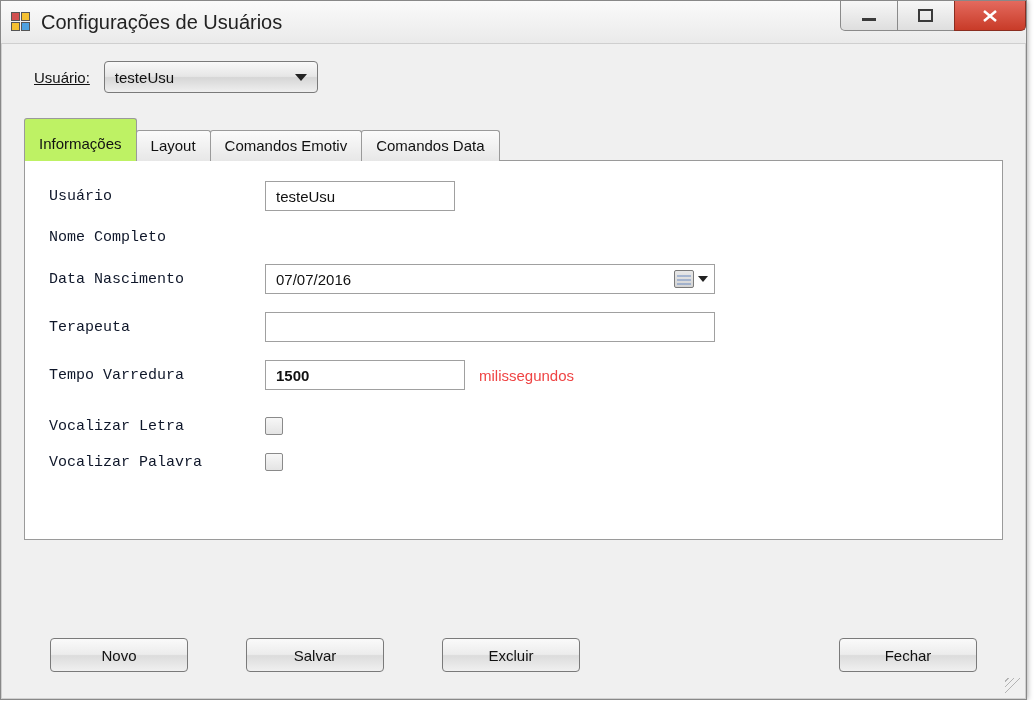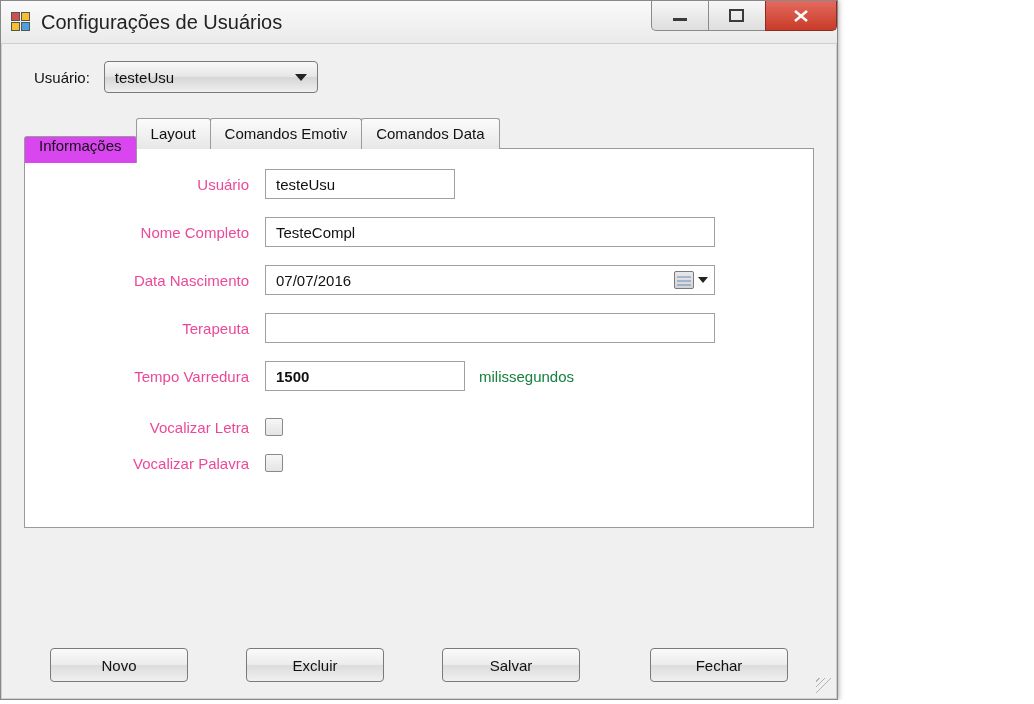--- a/index.html
+++ b/index.html
@@ -3,21 +3,21 @@
 <meta charset="utf-8">
 <style>
   html, body {
     margin: 0;
     padding: 0;
     font-family: "Segoe UI", Tahoma, sans-serif;
     font-size: 15px;
     background: #fff;
   }
   .window {
-    width: 838px;
+    width: 1027px;
     height: 700px;
     border: 1px solid #888;
     box-shadow: 0 0 6px rgba(0,0,0,0.4);
     background: #f0f0f0;
     position: relative;
     box-sizing: border-box;
   }
   
   .titlebar {
     height: 42px;
@@ -88,20 +88,21 @@
     border: 1px solid #d0d0d0;
     border-top: none;
   }
   .row {
     display: flex;
     align-items: center;
     gap: 14px;
   }
   .field-label {
     color: #111;
+    text-decoration: underline;
   }
   
   .dropdown {
     display: inline-flex;
     align-items: center;
     justify-content: space-between;
     height: 32px;
     min-width: 214px;
     border: 1px solid #7a7a7a;
     border-radius: 4px;
@@ -135,46 +136,47 @@
     border-bottom: none;
     background: linear-gradient(to bottom, #fbfbfb, #e7e7e7);
     border-top-left-radius: 3px;
     border-top-right-radius: 3px;
     margin-right: -1px;
     color: #111;
     position: relative;
     top: 1px;
   }
   .tab.active {
-    background: #d946ef;
-    padding-top: 0;
+    background: #bef264;
+    padding-top: 16px;
     padding-bottom: 9px;
-    top: 15px;
+    top: 1px;
     border-color: #9a9a9a;
     z-index: 3;
   }
   .tabpage {
     border: 1px solid #9a9a9a;
     background: #ffffff;
     padding: 20px 24px 26px 24px;
     min-height: 380px;
     box-sizing: border-box;
     position: relative;
     z-index: 1;
   }
   .form-row {
     display: flex;
     align-items: center;
     margin-bottom: 18px;
   }
   .form-row .form-label {
     width: 200px;
-    text-align: right;
+    text-align: left;
     padding-right: 16px;
-    color: #ec4899;
+    color: #0f172a;
+    font-family: Liberation Mono, monospace;
   }
   .text-input {
     height: 30px;
     border: 1px solid #a0a0a0;
     background: #fff;
     padding: 0 10px;
     font-family: inherit;
     font-size: 15px;
     color: #111;
     box-sizing: border-box;
@@ -216,36 +218,36 @@
     opacity: 0.5;
   }
   .date-field .dd-arrow {
     width:0;height:0;
     border-left:5px solid transparent;
     border-right:5px solid transparent;
     border-top:6px solid #222;
   }
   .suffix-label {
     margin-left: 14px;
-    color:#15803d;
+    color:#ef4444;
   }
   .checkbox {
     width: 18px; height: 18px;
     border: 1px solid #8a8a8a;
     background: linear-gradient(to bottom, #f7f7f7, #e4e4e4);
     border-radius: 2px;
     box-sizing: border-box;
   }
 
   
   .button-row {
     position: absolute;
     left: 48px;
     right: 48px;
-    bottom: 16px;
+    bottom: 26px;
     display: flex;
     align-items: flex-end;
   }
   .btn {
     height: 34px;
     min-width: 138px;
     border: 1px solid #7a7a7a;
     border-radius: 4px;
     background: linear-gradient(to bottom, #fafafa 0%, #ececec 48%, #dcdcdc 52%, #f0f0f0 100%);
     color: #111;
@@ -321,21 +323,20 @@
       </div>
       <div class="tabpage">
 
         <div class="form-row">
           <div class="form-label">Usuário</div>
           <input class="text-input small" type="text" value="testeUsu" style="">
         </div>
 
         <div class="form-row">
           <div class="form-label">Nome Completo</div>
-          <input class="text-input wide" type="text" value="TesteCompl" style="">
         </div>
 
         <div class="form-row">
           <div class="form-label">Data Nascimento</div>
           <div class="date-field">
             <span class="date-text">07/07/2016</span>
             <span class="date-btn">
               <span class="cal-icon"></span>
               <span class="dd-arrow"></span>
             </span>
@@ -361,21 +362,21 @@
         <div class="form-row">
           <div class="form-label">Vocalizar Palavra</div>
           <div class="checkbox"></div>
         </div>
 
       </div>
     </div>
 
     <div class="button-row">
       <button class="btn">Novo</button>
+      <button class="btn">Salvar</button>
       <button class="btn">Excluir</button>
-      <button class="btn">Salvar</button>
       <div class="btn-spacer"></div>
       <button class="btn">Fechar</button>
     </div>
 
     <div class="resize-grip"></div>
   </div>
 </div>
 
 </body></html>

